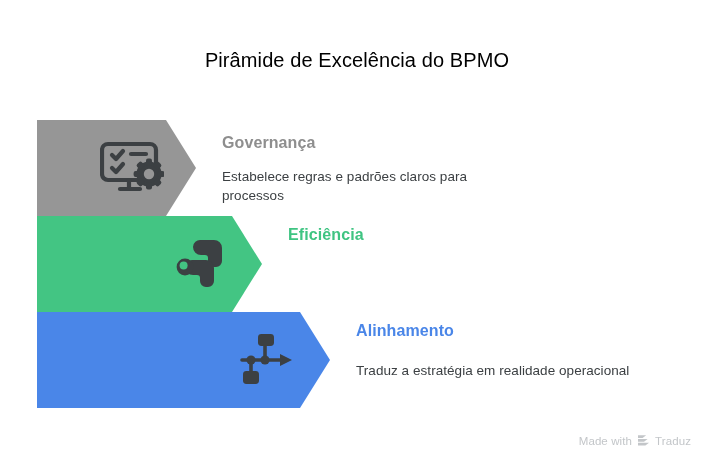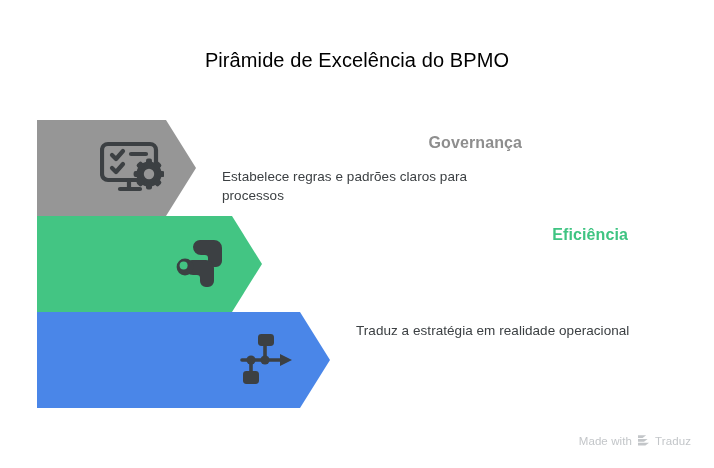--- a/index.html
+++ b/index.html
@@ -63,21 +63,20 @@
     top: 0;
     height: 100%;
   }
 
   .row-heading {
     font-size: 16px;
     font-weight: bold;
     line-height: 20px;
     margin: 0;
     letter-spacing: 0.1px;
-    text-align: right;
   }
   .row-desc {
     font-size: 13.5px;
     font-weight: 400;
     color: #3c4043;
     line-height: 19px;
     margin: 0;
     letter-spacing: 0.05px;
   }
 
@@ -204,20 +203,21 @@
           <rect x="22" y="1" width="16" height="12" rx="3.4"></rect>
           <rect x="7" y="38" width="16" height="13" rx="3.4"></rect>
           <circle cx="29" cy="27" r="4.6"></circle>
           <circle cx="15" cy="27" r="4.6"></circle>
           <path d="M44 21 L56 27 L44 33 Z"></path>
         </g>
       </svg>
     </div>
 
     <div class="row-text">
+      <p class="row-heading">Alinhamento</p>
       <p class="row-desc">Traduz a estratégia em realidade operacional</p>
     </div>
   </div>
 
   <div class="watermark">
     <span>Made with</span>
     <span>
       <svg width="13" height="13" viewBox="0 0 13 13">
         <g fill="#c3c6c9">
           <path d="M1 1.2 L9.2 1.2 L5.6 4.0 L1 4.0 Z"></path>

